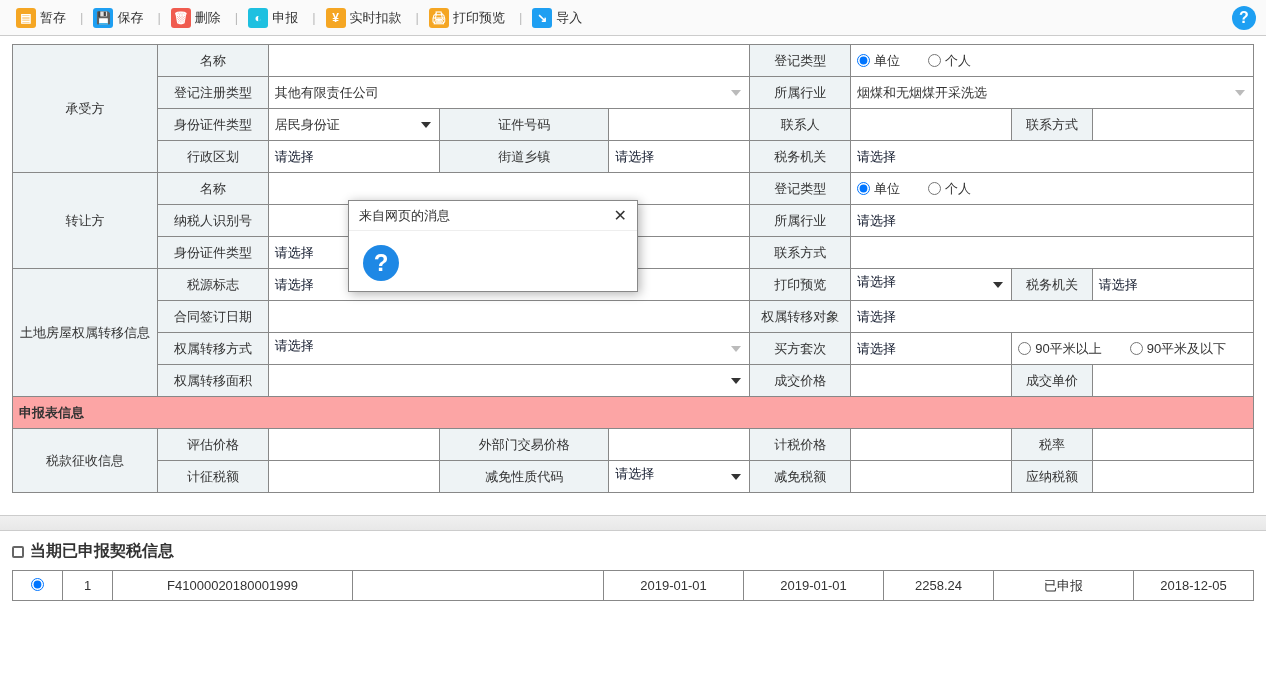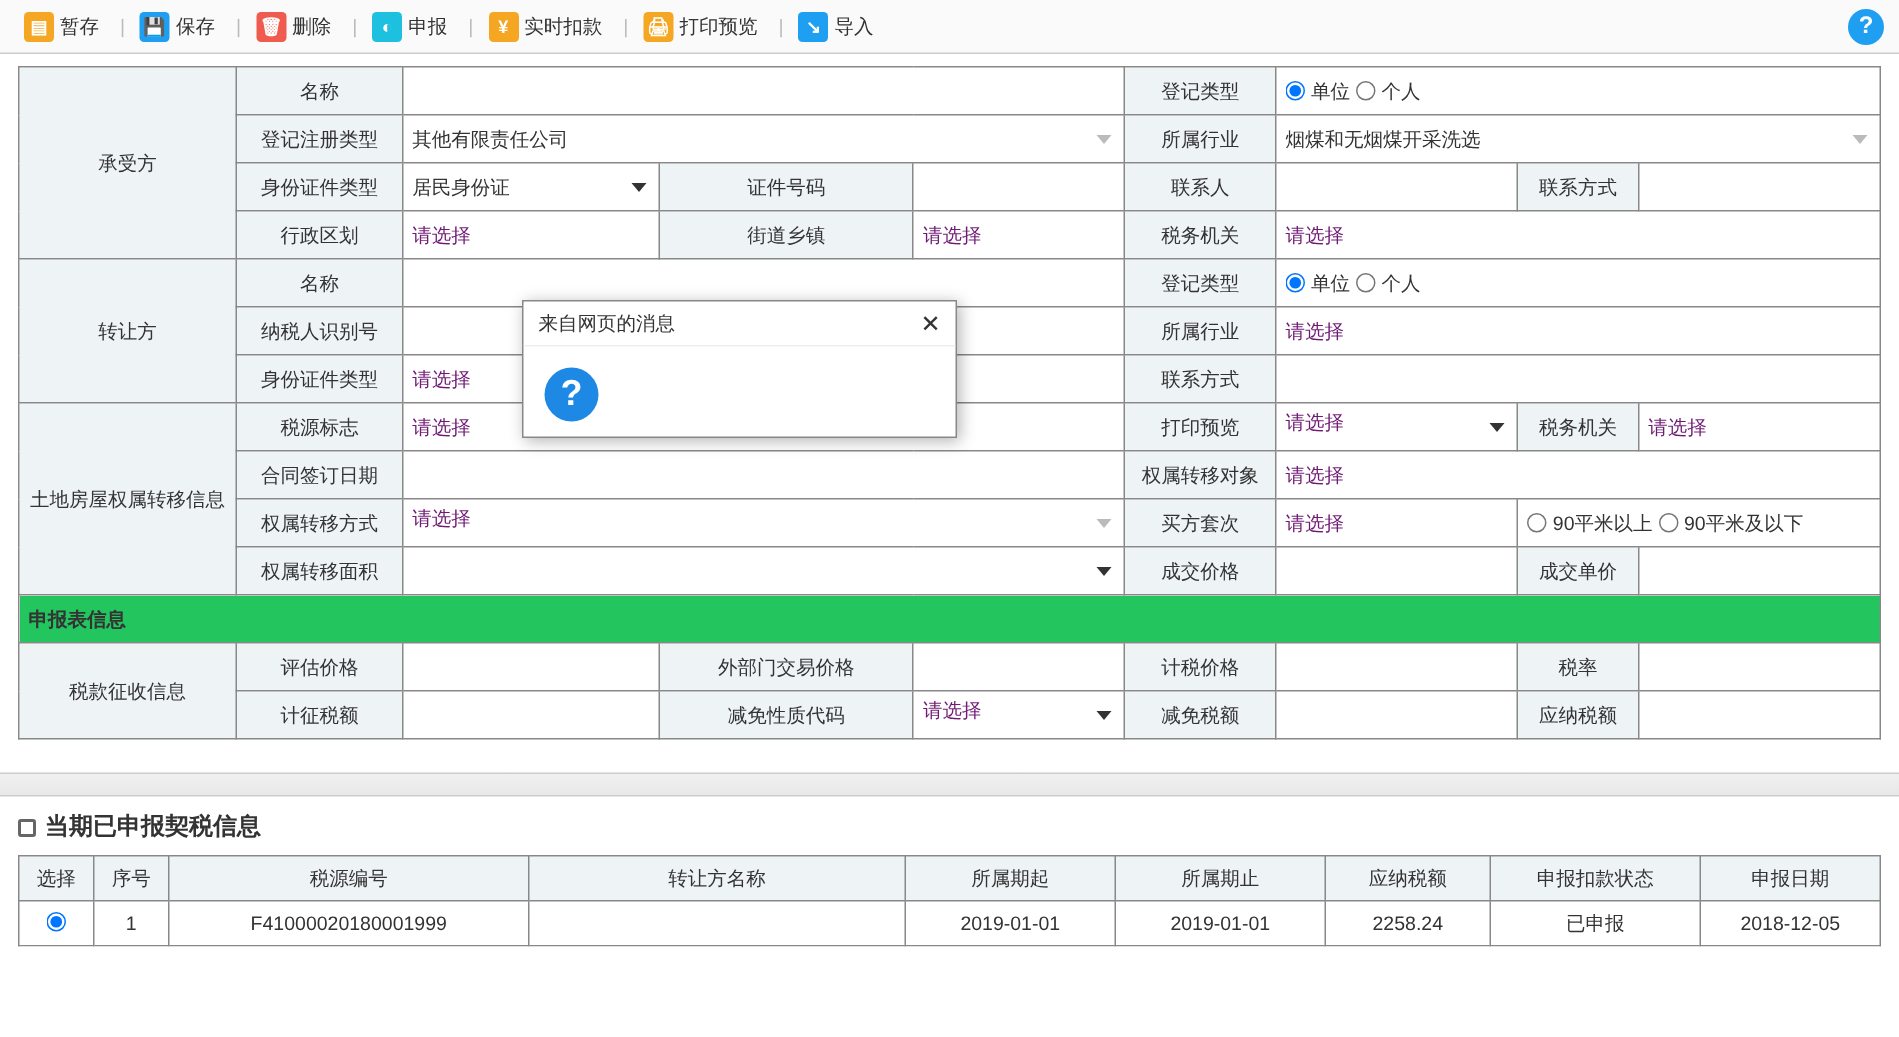--- a/index.html
+++ b/index.html
@@ -13,28 +13,28 @@
 .icon.red { background: #f05b4f; }
 .icon.cyan { background: #1ec0e0; }
 .help { margin-left: auto; width: 24px; height: 24px; border-radius: 50%; background: #1e9ff2; color: #fff; display: flex; align-items: center; justify-content: center; font-size: 16px; font-weight: bold; cursor: pointer; }
 .form-wrap { padding: 8px 12px 4px 12px; }
 table.form { width: 100%; border-collapse: collapse; table-layout: fixed; }
 table.form td { border: 1px solid #888; height: 32px; padding: 0 6px; vertical-align: middle; overflow: hidden; }
 td.hd { background: #eef3f5; text-align: center; font-weight: normal; }
 td.lab { background: #eef3f5; text-align: center; }
 td.val { background: #fff; }
 .sel, .inp { width: 100%; height: 24px; border: none; background: transparent; font-size: 13px; font-family: inherit; color: #666; }
-.sel.placeholder, .inp::placeholder { color: #701a75; }
+.sel.placeholder, .inp::placeholder { color: #0f172a; }
 .dd { display: flex; align-items: center; justify-content: space-between; }
 .dd .caret { width: 0; height: 0; border-left: 5px solid transparent; border-right: 5px solid transparent; border-top: 6px solid #333; margin-right: 2px; }
 .dd .caret.grey { border-top-color: #bbb; }
-.radio-wrap { display: flex; align-items: center; gap: 4px; }
+.radio-wrap { display: flex; align-items: center; gap: 28px; }
 .radio-wrap label { display: flex; align-items: center; gap: 4px; cursor: pointer; }
 .radio-wrap input { margin: 0; }
-.section-hdr td { font-weight: bold; background: #22c55e; text-align: left; padding-left: 8px; }
+.section-hdr td { font-weight: bold; background: #fca5a5; text-align: left; padding-left: 8px; }
 .divider-bar { height: 16px; background: linear-gradient(#f0f0f0,#e8e8e8); border-top: 1px solid #ccc; border-bottom: 1px solid #ccc; margin: 18px 0 10px 0; }
 .list-title { font-size: 16px; font-weight: bold; padding: 0 12px 8px 12px; display: flex; align-items: center; gap: 6px; }
 .list-title .bullet { display: inline-block; width: 12px; height: 12px; border: 2px solid #666; border-radius: 2px; position: relative; }
 table.list { width: calc(100% - 24px); margin: 0 12px; border-collapse: collapse; table-layout: fixed; }
 table.list th, table.list td { border: 1px solid #888; height: 30px; text-align: center; font-size: 13px; }
 table.list th { background: #eef3f5; font-weight: normal; }
 table.list td { background: #fff; }
 .modal-mask { position: absolute; left: 0; top: 0; width: 1046px; height: 691px; pointer-events: none; border-radius: 16px; }
 .modal { position: absolute; left: 348px; top: 200px; width: 290px; background: #fff; border: 1px solid #888; box-shadow: 2px 2px 10px rgba(0,0,0,0.3); pointer-events: auto; }
 .modal-title { height: 30px; display: flex; align-items: center; justify-content: space-between; padding: 0 10px; font-size: 13px; border-bottom: 1px solid #eee; }
@@ -295,31 +295,20 @@
       <col style="width:50px">
       <col style="width:240px">
       <col>
       <col style="width:140px">
       <col style="width:140px">
       <col style="width:110px">
       <col style="width:140px">
       <col style="width:120px">
 </colgroup>
 <tbody>
-      <tr>
-  <th>选择</th>
-  <th>序号</th>
-  <th>税源编号</th>
-  <th>转让方名称</th>
-  <th>所属期起</th>
-  <th>所属期止</th>
-  <th>应纳税额</th>
-  <th>申报扣款状态</th>
-  <th>申报日期</th>
-</tr>
 <tr>
   <td><input type="radio" checked="" style=""></td>
   <td>1</td>
   <td>F41000020180001999</td>
   <td></td>
   <td>2019-01-01</td>
   <td>2019-01-01</td>
   <td>2258.24</td>
   <td>已申报</td>
   <td>2018-12-05</td>

